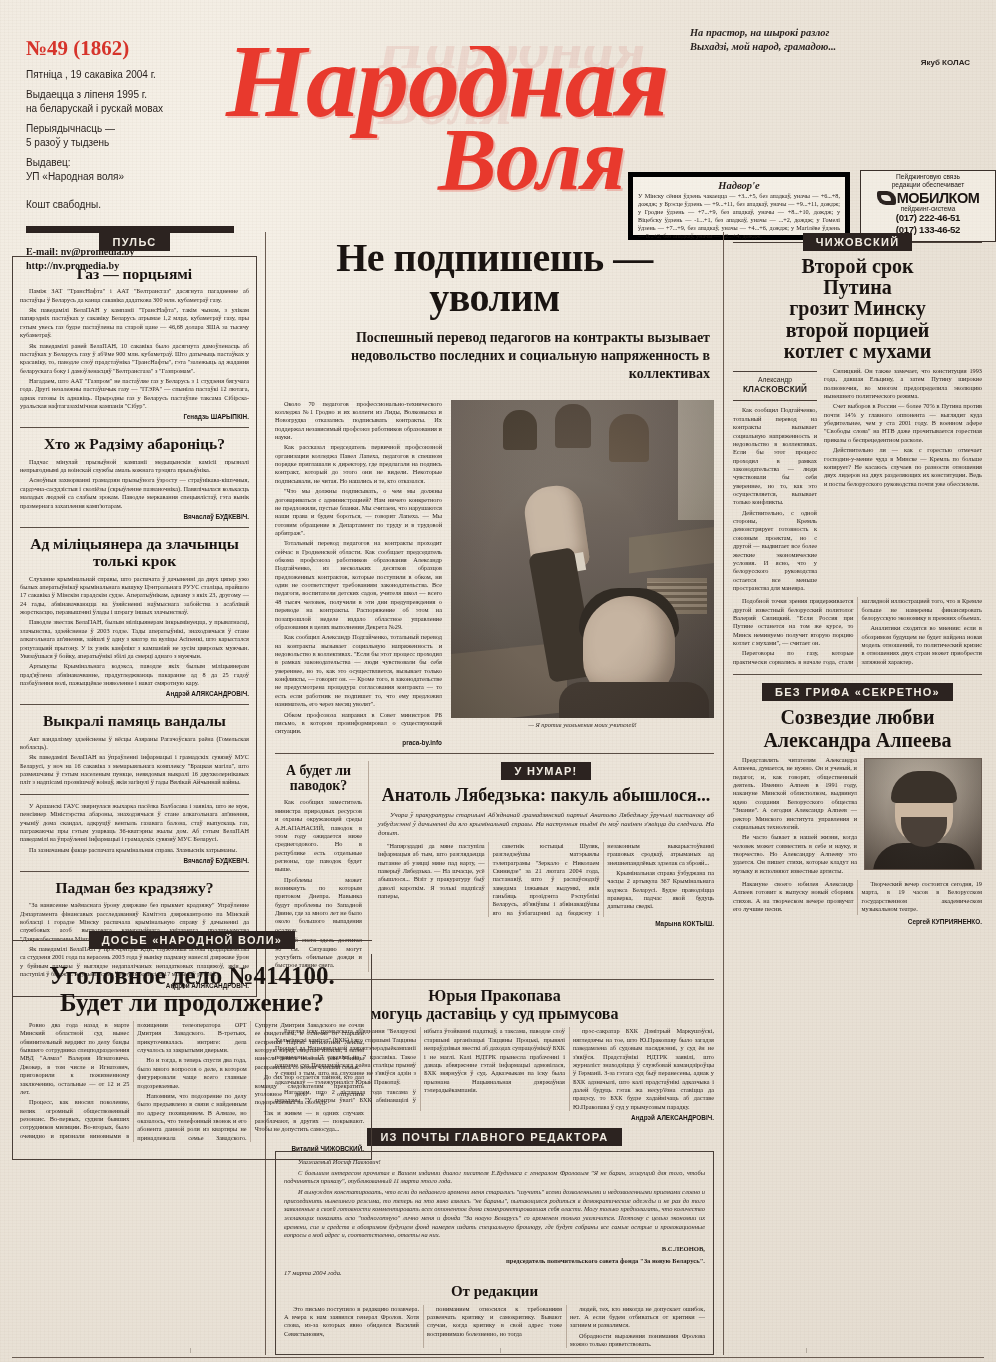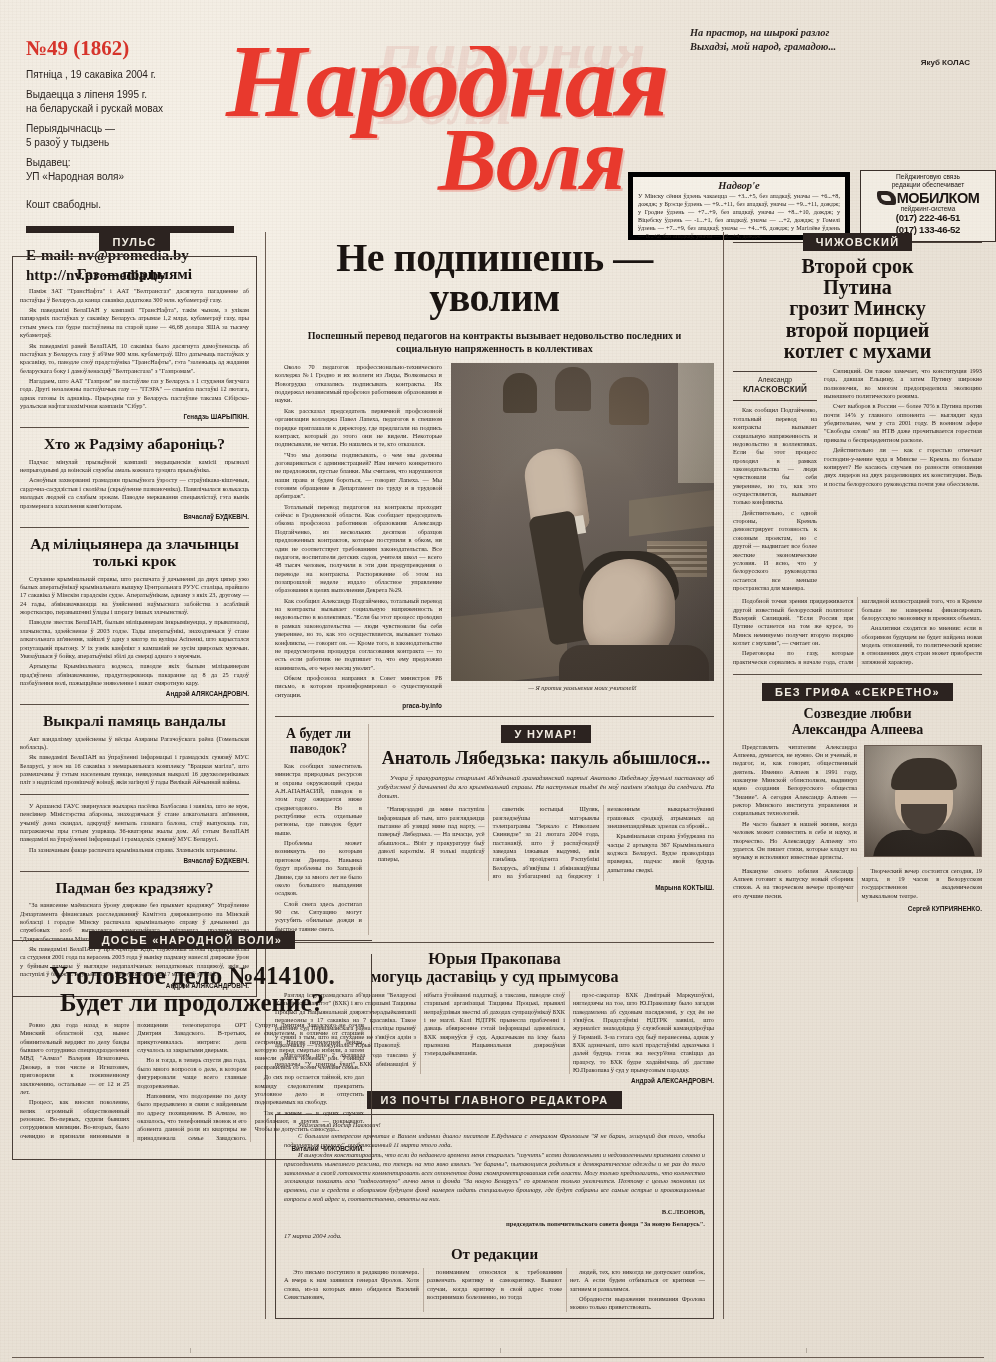--- a/index.html
+++ b/index.html
@@ -28,21 +28,21 @@
   .masthead { position:relative; height:218px; }
   .mast-left { position:absolute; left:14px; top:22px; width:230px; }
   .issue-no {
     font-family:"Liberation Serif", serif;
     font-weight:bold; font-size:21px; color:#d6342b; letter-spacing:0px;
     margin-bottom:7px;
   }
   .imprint-line { font-family:"Liberation Sans", sans-serif; font-size:10px; line-height:1.45; color:#2a2320; margin-bottom:5px; }
   .imprint-gap { height:8px; }
   .mast-rule { width:208px; height:7px; background:#2c2320; margin:14px 0 12px 0; }
-  .mast-contact { font-family:"Liberation Serif", serif; font-weight:bold; font-size:15px; line-height:1.35; color:#1c1613; }
+  .mast-contact { font-family:"Liberation Serif", serif; font-weight:bold; font-size:10px; line-height:1.35; color:#1c1613; }
 
   .epigraph { position:absolute; right:14px; top:12px; text-align:left; width:280px; }
   .epigraph .line { font-family:"Liberation Serif", serif; font-style:italic; font-weight:bold; font-size:10.4px; line-height:1.35; color:#2a2320; }
   .epigraph .author { font-family:"Liberation Sans", sans-serif; font-weight:bold; font-size:8px; text-align:right; margin-top:4px; color:#2a2320; }
 
   
   .logo-wrap { position:absolute; left:196px; top:32px; width:700px; height:168px; overflow:hidden; }
   .logo-word {
     font-family:"Liberation Serif", serif;
     font-weight:bold; font-style:italic;
@@ -125,22 +125,22 @@
   .cols3 { column-count:3; column-gap:8px; column-rule:1px solid #b8aa9c; }
 
   
   .lead-title {
     text-align:center; font-family:"Liberation Serif", serif; font-weight:bold;
     font-size:40px; line-height:1.0; color:#1a1411; letter-spacing:-0.5px;
     margin:6px 0 0 0;
   }
   .lead-title .l2 { display:block; }
   .lead-sub {
-    text-align:center; font-family:"Liberation Serif", serif; font-weight:bold;
-    font-size:10px; line-height:1.3; margin:11px 4px 8px 4px; color:#1f1915;
+    text-align:right; font-family:"Liberation Serif", serif; font-weight:bold;
+    font-size:14px; line-height:1.3; margin:11px 4px 16px 4px; color:#1f1915;
   }
   .lead-flex { display:flex; gap:9px; }
   .lead-text { width:172px; }
   .photo-col { width:263px; }
   .photo {
     width:263px; height:318px; position:relative; overflow:hidden;
     background:linear-gradient(170deg,#8c8177 0%,#6e645b 40%,#4d453e 100%);
     filter:contrast(0.96);
   }
   .photo .hand {
@@ -469,21 +469,21 @@
         <p class="body">Подобной точки зрения придерживается другой известный белорусский политолог Валерий Силицкий. "Если Россия при Путине останется на том же курсе, то Минск неминуемо получит вторую порцию котлет с мухами", — считает он.</p>
         <p class="body">Переговоры по газу, которые практически сорвались в начале года, стали наглядной иллюстрацией того, что в Кремле больше не намерены финансировать белорусскую экономику в прежних объемах.</p>
         <p class="body">Аналитики сходятся во мнении: если в обозримом будущем не будет найдена новая модель отношений, то политический кризис в отношениях двух стран может приобрести затяжной характер.</p>
       </div>
 
       <div class="hr-thin"></div>
 
       <div class="tag-row">
         <span class="tag">БЕЗ ГРИФА «СЕКРЕТНО»</span>
       </div>
-      <h2 class="hl" style="font-size:14px;text-align:center;">
+      <h2 class="hl" style="font-size:20px;text-align:center;">
         <span>Созвездие любви</span><br>
         <span>Александра Алпеева</span>
       </h2>
 
       <div style="display:flex; gap:7px;">
         <div style="width:126px;">
           <p class="body">Представлять читателям Александра Алпеева, думается, не нужно. Он и ученый, и педагог, и, как говорят, общественный деятель. Именно Алпеев в 1991 году, накануне Минской облисполком, выдвинул идею создания Белорусского общества "Знание". А сегодня Александр Алпеев — ректор Минского института управления и социальных технологий.</p>
           <p class="body">Не часто бывает в нашей жизни, когда человек может совместить в себе и науку, и творчество. Но Александру Алпееву это удается. Он пишет стихи, которые кладут на музыку и исполняют известные артисты.</p>
         </div>
         <div style="flex:1;">

